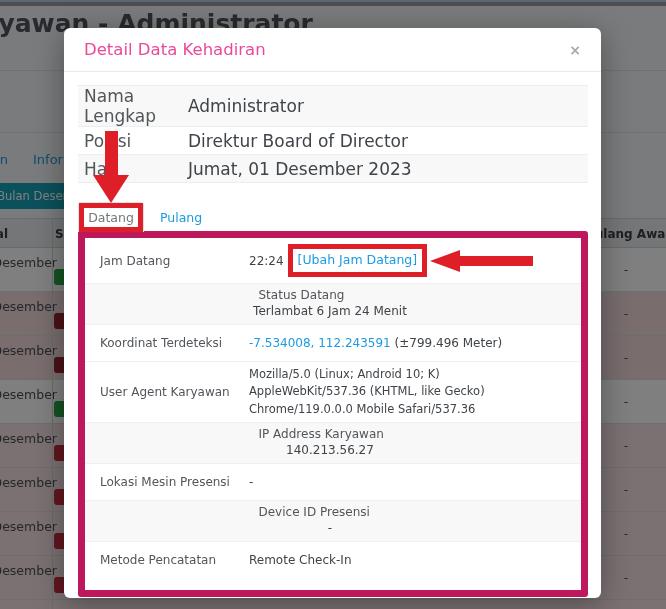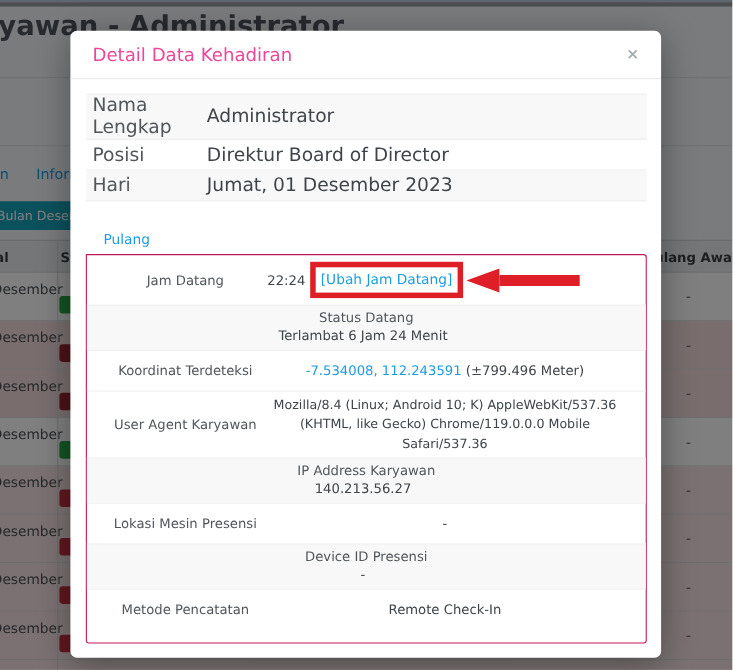--- a/index.html
+++ b/index.html
@@ -62,22 +62,22 @@
     cursor:pointer;}
   .tab-pulang{margin-left:16px;font-size:12.5px;color:var(--link-blue);cursor:pointer;}
   .annot-box{position:absolute;inset:0;border:5px solid var(--annotation-red);
     box-sizing:border-box;z-index:30;pointer-events:none;}
   .arrow-head{position:absolute;bottom:100%;left:50%;margin-left:-18px;width:0;height:0;
     border-left:18px solid transparent;border-right:18px solid transparent;
     border-top:28px solid var(--annotation-red);z-index:31;}
   .arrow-shaft{position:absolute;bottom:calc(100% + 27px);left:50%;margin-left:-6px;
     width:13px;height:45px;background:var(--annotation-red);z-index:31;}
 
-  .card{border:1px solid #be185d;border-radius:0 3px 3px 3px;margin-top:-1px;
-    padding-bottom:12px;background:#fff;text-align:center;}
+  .card{border:7px solid #be185d;border-radius:0 3px 3px 3px;margin-top:-1px;
+    padding-bottom:12px;background:#fff;}
   .drow{display:flex;align-items:center;min-height:37px;padding:4px 15px;
     border-top:1px solid #f0f0f0;font-size:12px;box-sizing:border-box;}
   .drow:first-child{border-top:none;}
   .drow.tall{min-height:45px;}
   .drow.stripe{background:#f8f8f8;flex-direction:column;}
   .dlabel{width:149px;flex-shrink:0;color:#51565b;}
   .dvalue{flex:1;color:#3e4449;line-height:1.5;padding-right:6px;}
   .dvalue.jam{display:flex;align-items:center;}
   .mono{font-family:"DejaVu Sans Mono","Liberation Mono",monospace;font-size:11.5px;}
   .small{font-size:11.5px;}
@@ -177,20 +177,26 @@
           <span class="ilabel">Posisi</span>
           <span class="ivalue">Direktur Board of Director</span>
         </div>
         <div class="irow stripe">
           <span class="ilabel">Hari</span>
           <span class="ivalue">Jumat, 01 Desember 2023</span>
         </div>
       </div>
 
       <div class="tabs">
+        <div class="tab-datang">
+          <span>Datang</span>
+          <div class="annot-box"></div>
+          <div class="arrow-head"></div>
+          <div class="arrow-shaft"></div>
+        </div>
         <div class="tab-pulang">Pulang</div>
       </div>
 
       <div class="card">
         <div class="drow tall">
           <span class="dlabel">Jam Datang</span>
           <span class="dvalue jam">
             <span>22:24</span>
             <span class="ubah-wrap">
               <a class="link">[Ubah Jam Datang]</a>
@@ -204,21 +210,21 @@
         <div class="drow stripe">
           <span class="dlabel">Status Datang</span>
           <span class="dvalue">Terlambat 6 Jam 24 Menit</span>
         </div>
         <div class="drow">
           <span class="dlabel">Koordinat Terdeteksi</span>
           <span class="dvalue"><a class="link">-7.534008, 112.243591</a><span> (±799.496 Meter)</span></span>
         </div>
         <div class="drow">
           <span class="dlabel">User Agent Karyawan</span>
-          <span class="dvalue small">Mozilla/8.4 (Linux; Android 10; K) AppleWebKit/537.36 (KHTML, like Gecko) Chrome/119.0.0.0 Mobile Safari/537.36</span>
+          <span class="dvalue small">Mozilla/5.0 (Linux; Android 10; K) AppleWebKit/537.36 (KHTML, like Gecko) Chrome/119.0.0.0 Mobile Safari/537.36</span>
         </div>
         <div class="drow stripe">
           <span class="dlabel">IP Address Karyawan</span>
           <span class="dvalue">140.213.56.27</span>
         </div>
         <div class="drow">
           <span class="dlabel">Lokasi Mesin Presensi</span>
           <span class="dvalue">-</span>
         </div>
         <div class="drow stripe">

